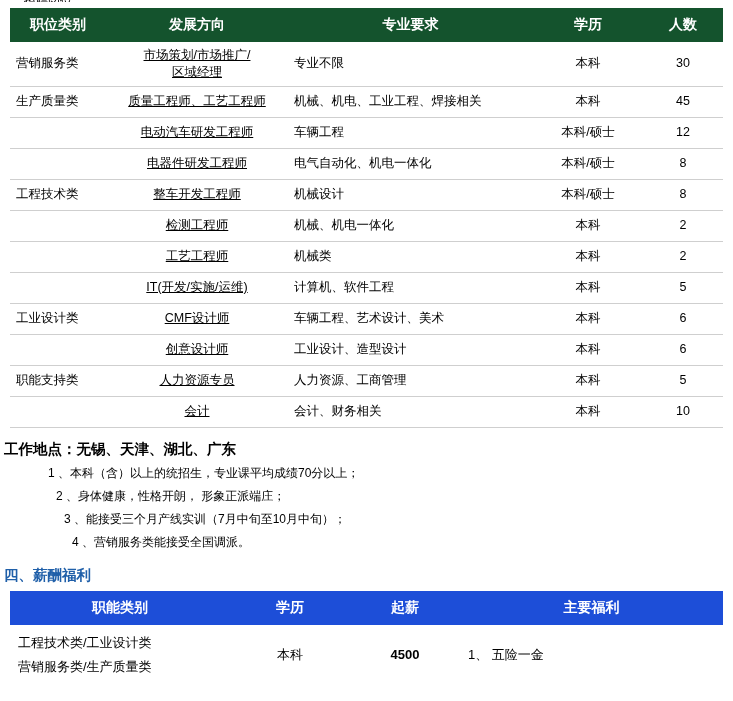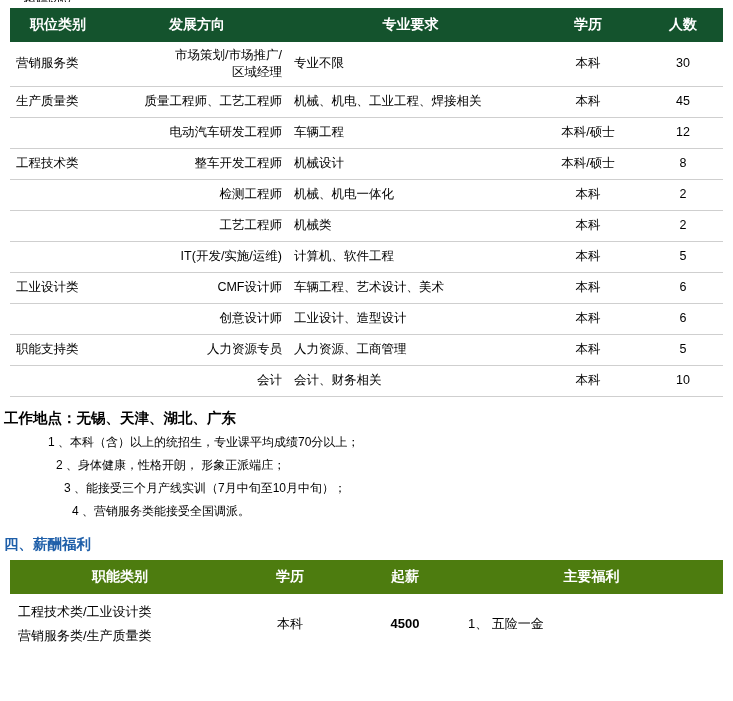--- a/index.html
+++ b/index.html
@@ -57,21 +57,22 @@
     padding: 3px 6px;
     vertical-align: middle;
     height: 24px;
     line-height: 17px;
   }
   table.job td.cat {
     text-align: left;
     padding-left: 6px;
   }
   table.job td.dir {
-    text-align: right;
+    text-align: center;
+    text-decoration: underline;
   }
   table.job td.req {
     text-align: left;
   }
   table.job td.edu {
     text-align: center;
   }
   table.job td.num {
     text-align: center;
   }
@@ -111,21 +112,21 @@
   .indent4 { padding-left: 68px; }
 
   
   table.sal {
     border-collapse: collapse;
     width: 713px;
     margin: 6px 10px 0 10px;
     table-layout: fixed;
   }
   table.sal th {
-    background: #4d7c0f;
+    background: #1d4ed8;
     color: #ffffff;
     font-weight: bold;
     font-size: 14px;
     height: 34px;
     text-align: center;
     border: none;
     padding: 0;
   }
   table.sal td {
     font-size: 13px;
@@ -184,20 +185,27 @@
         <td class="num">45</td>
       </tr>
       <tr>
         <td class="cat"></td>
         <td class="dir">电动汽车研发工程师</td>
         <td class="req">车辆工程</td>
         <td class="edu">本科/硕士</td>
         <td class="num">12</td>
       </tr>
       <tr>
+        <td class="cat"></td>
+        <td class="dir">电器件研发工程师</td>
+        <td class="req">电气自动化、机电一体化</td>
+        <td class="edu">本科/硕士</td>
+        <td class="num">8</td>
+      </tr>
+      <tr>
         <td class="cat">工程技术类</td>
         <td class="dir">整车开发工程师</td>
         <td class="req">机械设计</td>
         <td class="edu">本科/硕士</td>
         <td class="num">8</td>
       </tr>
       <tr>
         <td class="cat"></td>
         <td class="dir">检测工程师</td>
         <td class="req">机械、机电一体化</td>

